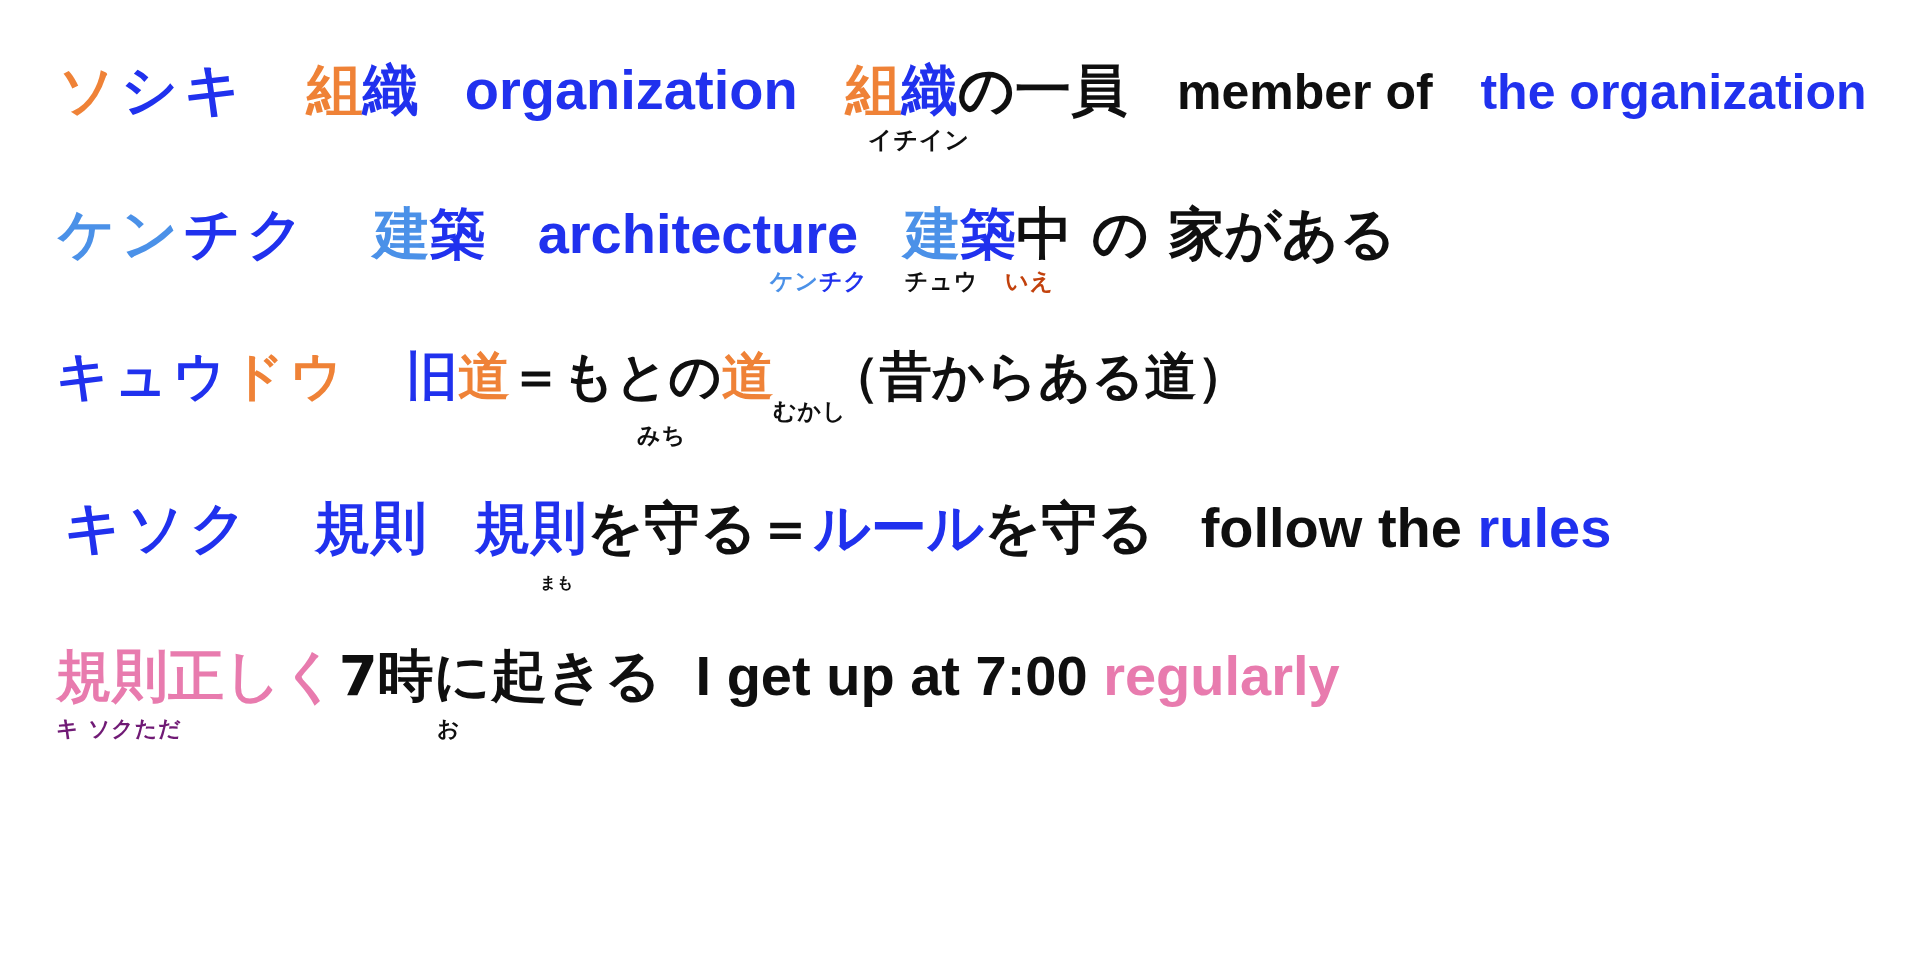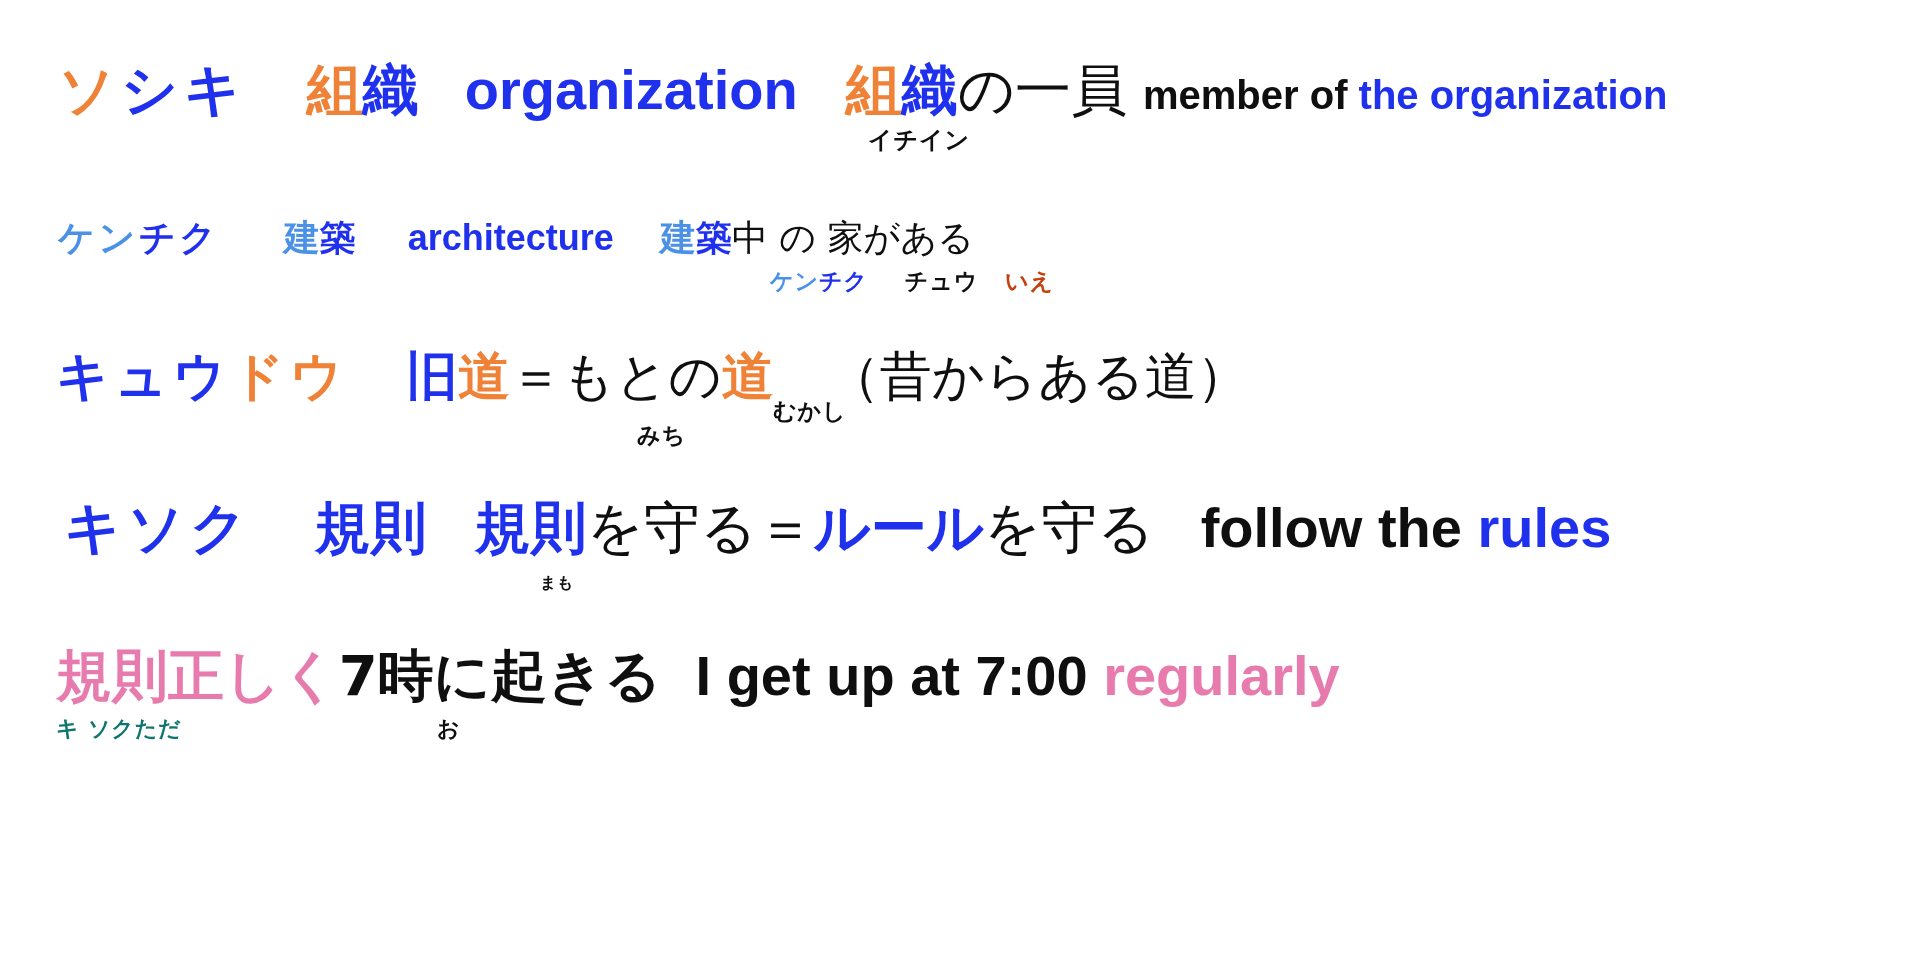--- a/index.html
+++ b/index.html
@@ -34,20 +34,21 @@
     position: absolute;
     left: 0;
     width: 1910px;
     white-space: nowrap;
     line-height: 1;
   }
 
   .run {
     display: inline;
     white-space: pre;
+    font-weight: bold;
   }
 
   
   .furi {
     position: absolute;
     white-space: pre;
     line-height: 1;
     font-weight: 700;
     letter-spacing: 0.04em;
   }
@@ -66,24 +67,24 @@
   }
 
   .en {
     font-family: "Liberation Sans", "DejaVu Sans", sans-serif;
     font-weight: 700;
     text-align: center;
   }
 
   
   #row-1 .mainline { top: 62px; font-size: 56px; }
-  #row-1 .en-small { font-size: 40px; }
+  #row-1 .en-small { font-size: 50px; margin-left: 34px; }
   #row-1 .furi { font-size: 24px; top: 128px; left: 868px; }
 
-  #row-2 .mainline { top: 220px; font-size: 36px; }
+  #row-2 .mainline { top: 206px; font-size: 56px; }
   #row-2 .furi-1 { font-size: 23px; top: 270px; left: 770px; }
   #row-2 .furi-2 { font-size: 23px; top: 270px; left: 1005px; }
 
   #row-3 .mainline { top: 350px; font-size: 52px; }
   #row-3 .furi-1 { font-size: 23px; top: 424px; left: 637px; }
   #row-3 .furi-2 { font-size: 23px; top: 400px; left: 773px; }
 
   #row-4 .mainline { top: 500px; font-size: 56px; margin-left: 8px; }
   #row-4 .furi { font-size: 16px; top: 575px; left: 540px; }
 
@@ -124,17 +125,17 @@
     <div class="mainline">
       <span style="display:inline-block;width:56px"></span><span class="run jp kata-head" style="color: rgb(32, 49, 238);">キソク</span><span style="display:inline-block;width:62px"></span><span class="run jp kanji-head" style="color: rgb(32, 49, 238);">規則</span><span style="display:inline-block;width:48px"></span><span class="run jp kanji-head" style="color: rgb(32, 49, 238);">規則</span><span class="run jp" style="color: rgb(15, 15, 15);">を守る＝</span><span class="run jp kanji-head" style="color: rgb(32, 49, 238);">ルール</span><span class="run jp" style="color: rgb(15, 15, 15);">を守る</span><span style="display:inline-block;width:46px"></span><span class="run en" style="color: rgb(15, 15, 15);">follow the </span><span class="run en" style="color: rgb(32, 49, 238);">rules</span>
     </div>
     <div class="furi jp" style="color: rgb(15, 15, 15);">まも</div>
   </div>
 
   <div class="row" id="row-5">
     <div class="mainline">
       <span style="display:inline-block;width:56px"></span><span class="run jp kanji-head" style="color: rgb(232, 123, 174);">規則正しく</span><span class="run jp kanji-head" style="color: rgb(15, 15, 15);">7時に起きる</span><span style="display:inline-block;width:34px"></span><span class="run en" style="color: rgb(15, 15, 15);">I get up at 7:00 </span><span class="run en" style="color: rgb(232, 123, 174);">regularly</span>
     </div>
-    <div class="furi furi-1 jp" style="color: #0f766e;">キ ソクただ</div>
+    <div class="furi furi-1 jp" style="color: #701a75;">キ ソクただ</div>
     <div class="furi furi-2 jp" style="color: rgb(15, 15, 15);">お</div>
   </div>
 
 </div>
 
 </body></html>

